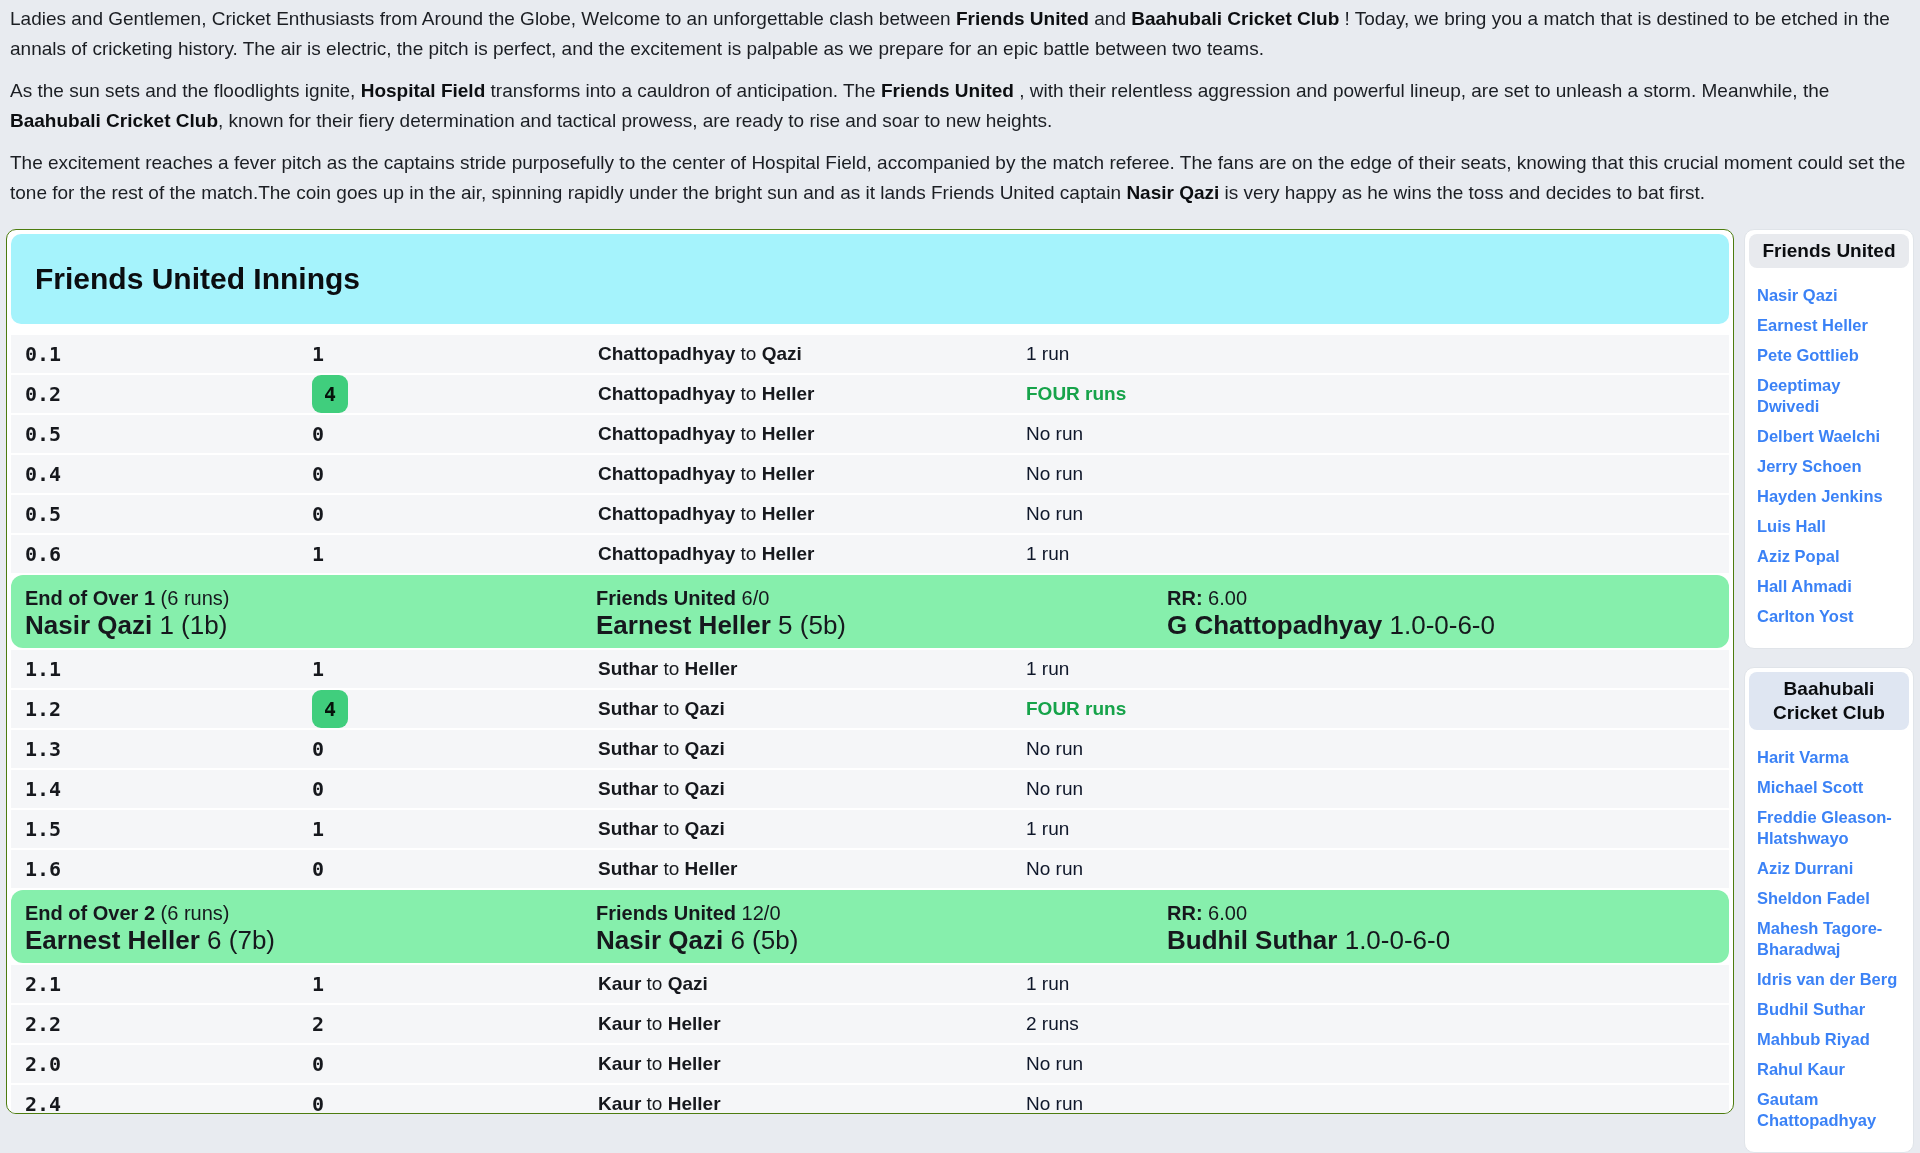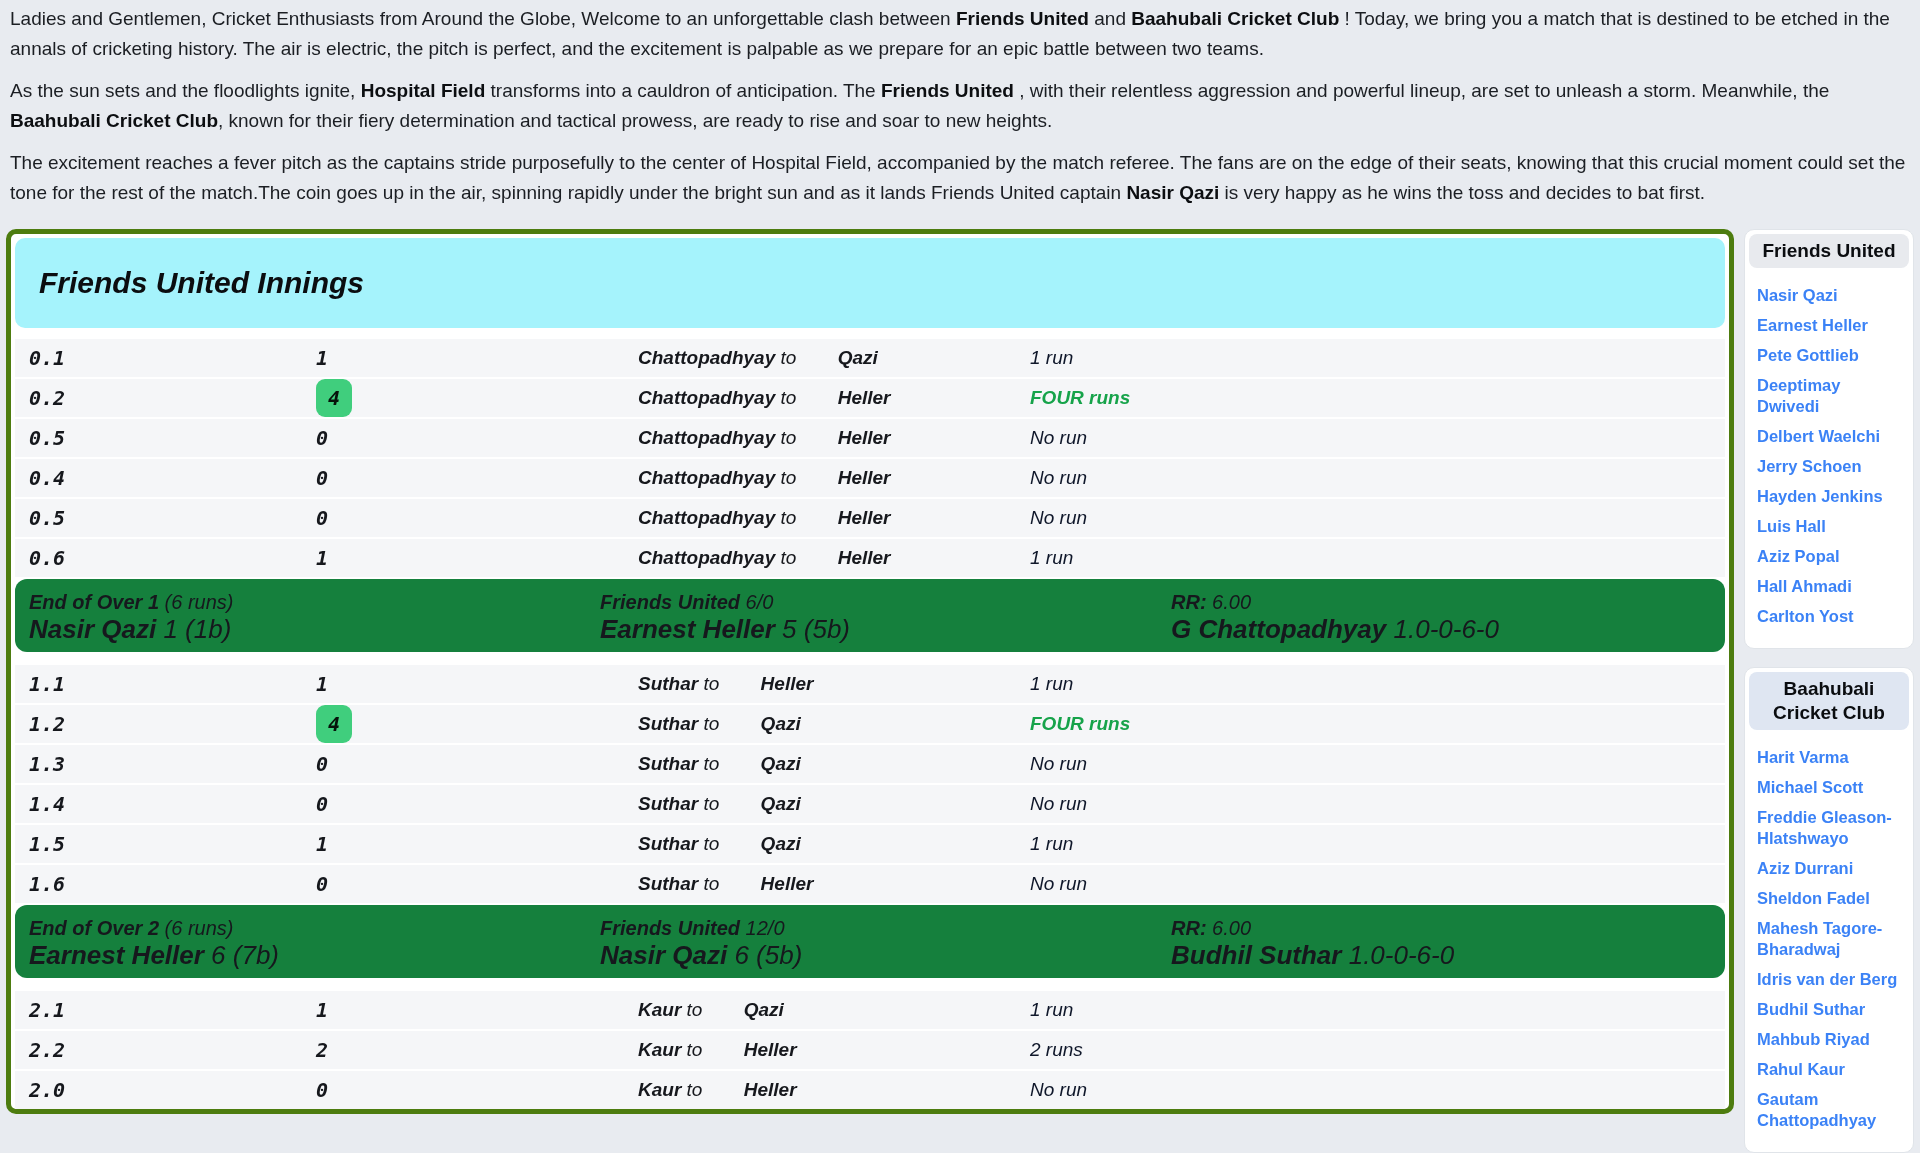--- a/index.html
+++ b/index.html
@@ -12,55 +12,54 @@
   }
   
   .intro { padding:4px 14px 0 10px; font-size:19px; line-height:30px; color:#1b1e23; }
   .intro p { margin:0 0 12px 0; }
   .intro b { color:#0c0e11; }
 
   
   .content { display:flex; align-items:flex-start; gap:10px; padding:0 6px; margin-top:21px; }
   .main-card {
     flex:1; box-sizing:border-box; height:885px; overflow:hidden;
-    background:#ffffff; border:5px solid #4d7c0f; border-radius:10px;
+    background:#ffffff; border:1px solid #4d7c0f; border-radius:10px;
     padding:4px;
-    font-style:italic;
   }
   
   .innings-header {
     height:90px; background:#a5f3fc; border-radius:10px;
     display:flex; align-items:center; padding:0 24px; margin-bottom:11px;
   }
   .innings-title { font-size:30px; font-weight:700; color:#0b0d10; }
 
   
   .ball-row {
     display:grid; grid-template-columns:295px 286px 428px 1fr;
     align-items:center; height:38px; margin-bottom:2px;
     background:#f5f6f8; padding-left:6px;
   }
   .c-ball { font-family:"DejaVu Sans Mono", monospace; font-weight:700; font-size:20px; padding-left:8px; }
   .c-bowl { font-size:19px; }
   .c-bowl .to { font-weight:400; }
-  .c-bowl b { font-weight:700;margin-left:36px; }
+  .c-bowl b { font-weight:700; }
   .run-plain { font-family:"DejaVu Sans Mono", monospace; font-weight:700; font-size:20px; }
   .run-four {
     font-family:"DejaVu Sans Mono", monospace; font-weight:700; font-size:20px;
     background:#40ce7d; color:#06130b;
     display:inline-flex; align-items:center; justify-content:center;
     width:36px; height:38px; border-radius:9px;
   }
   .res-plain { font-size:19px; color:#0f172a; }
   .res-four  { font-size:19px; color:#16a34a; font-weight:700;text-align:right; }
 
   
   .over-summary {
     display:grid; grid-template-columns:571px 571px 1fr;
-    background:#15803d; border-radius:12px; margin-bottom:13px;
+    background:#86efac; border-radius:12px; margin-bottom:2px;
     padding:10px 0 10px 6px;
   }
   .os-line1 { font-size:20px; line-height:27px; }
   .os-line2 { font-size:26px; line-height:26px; }
   .os-col > div { padding-left:8px; }
   .over-summary b { font-weight:700; }
 
   
   .sidebar { width:170px; flex:0 0 170px; display:flex; flex-direction:column; gap:18px; }
   .team-card {

